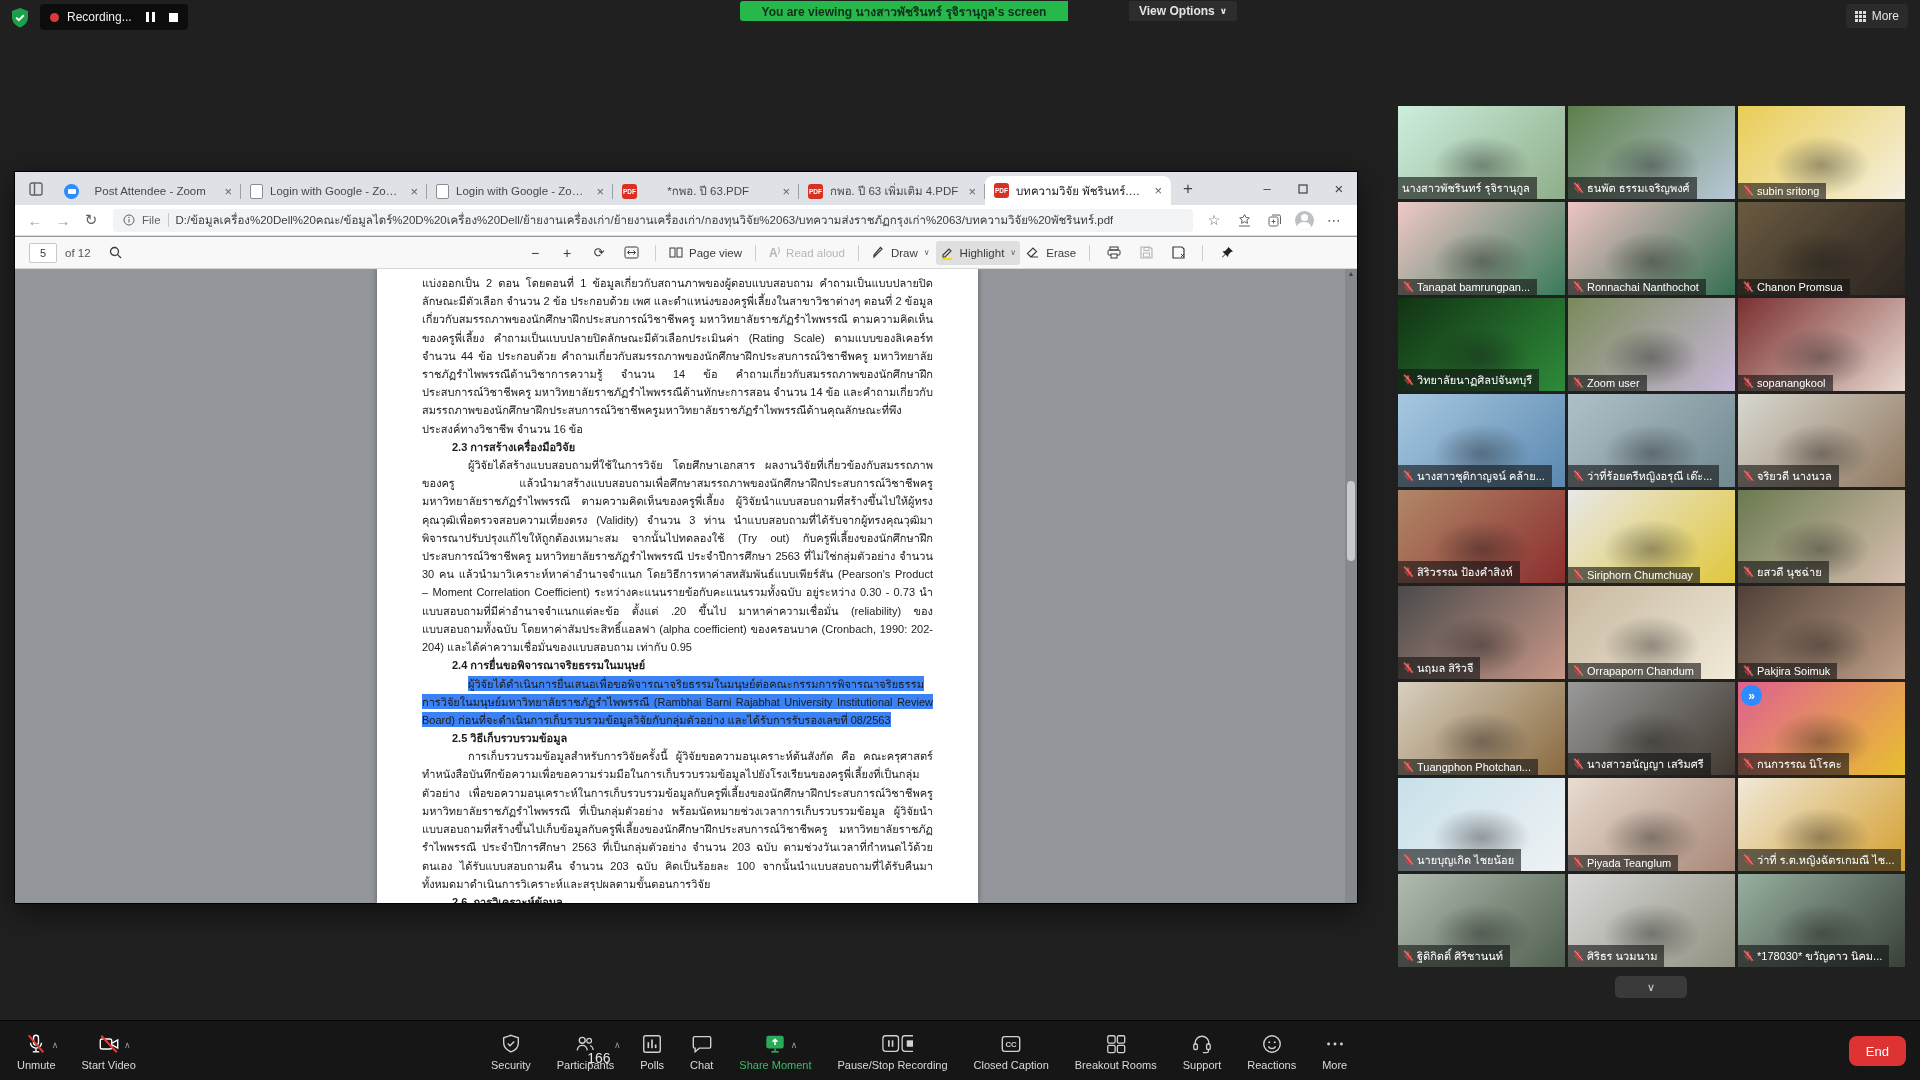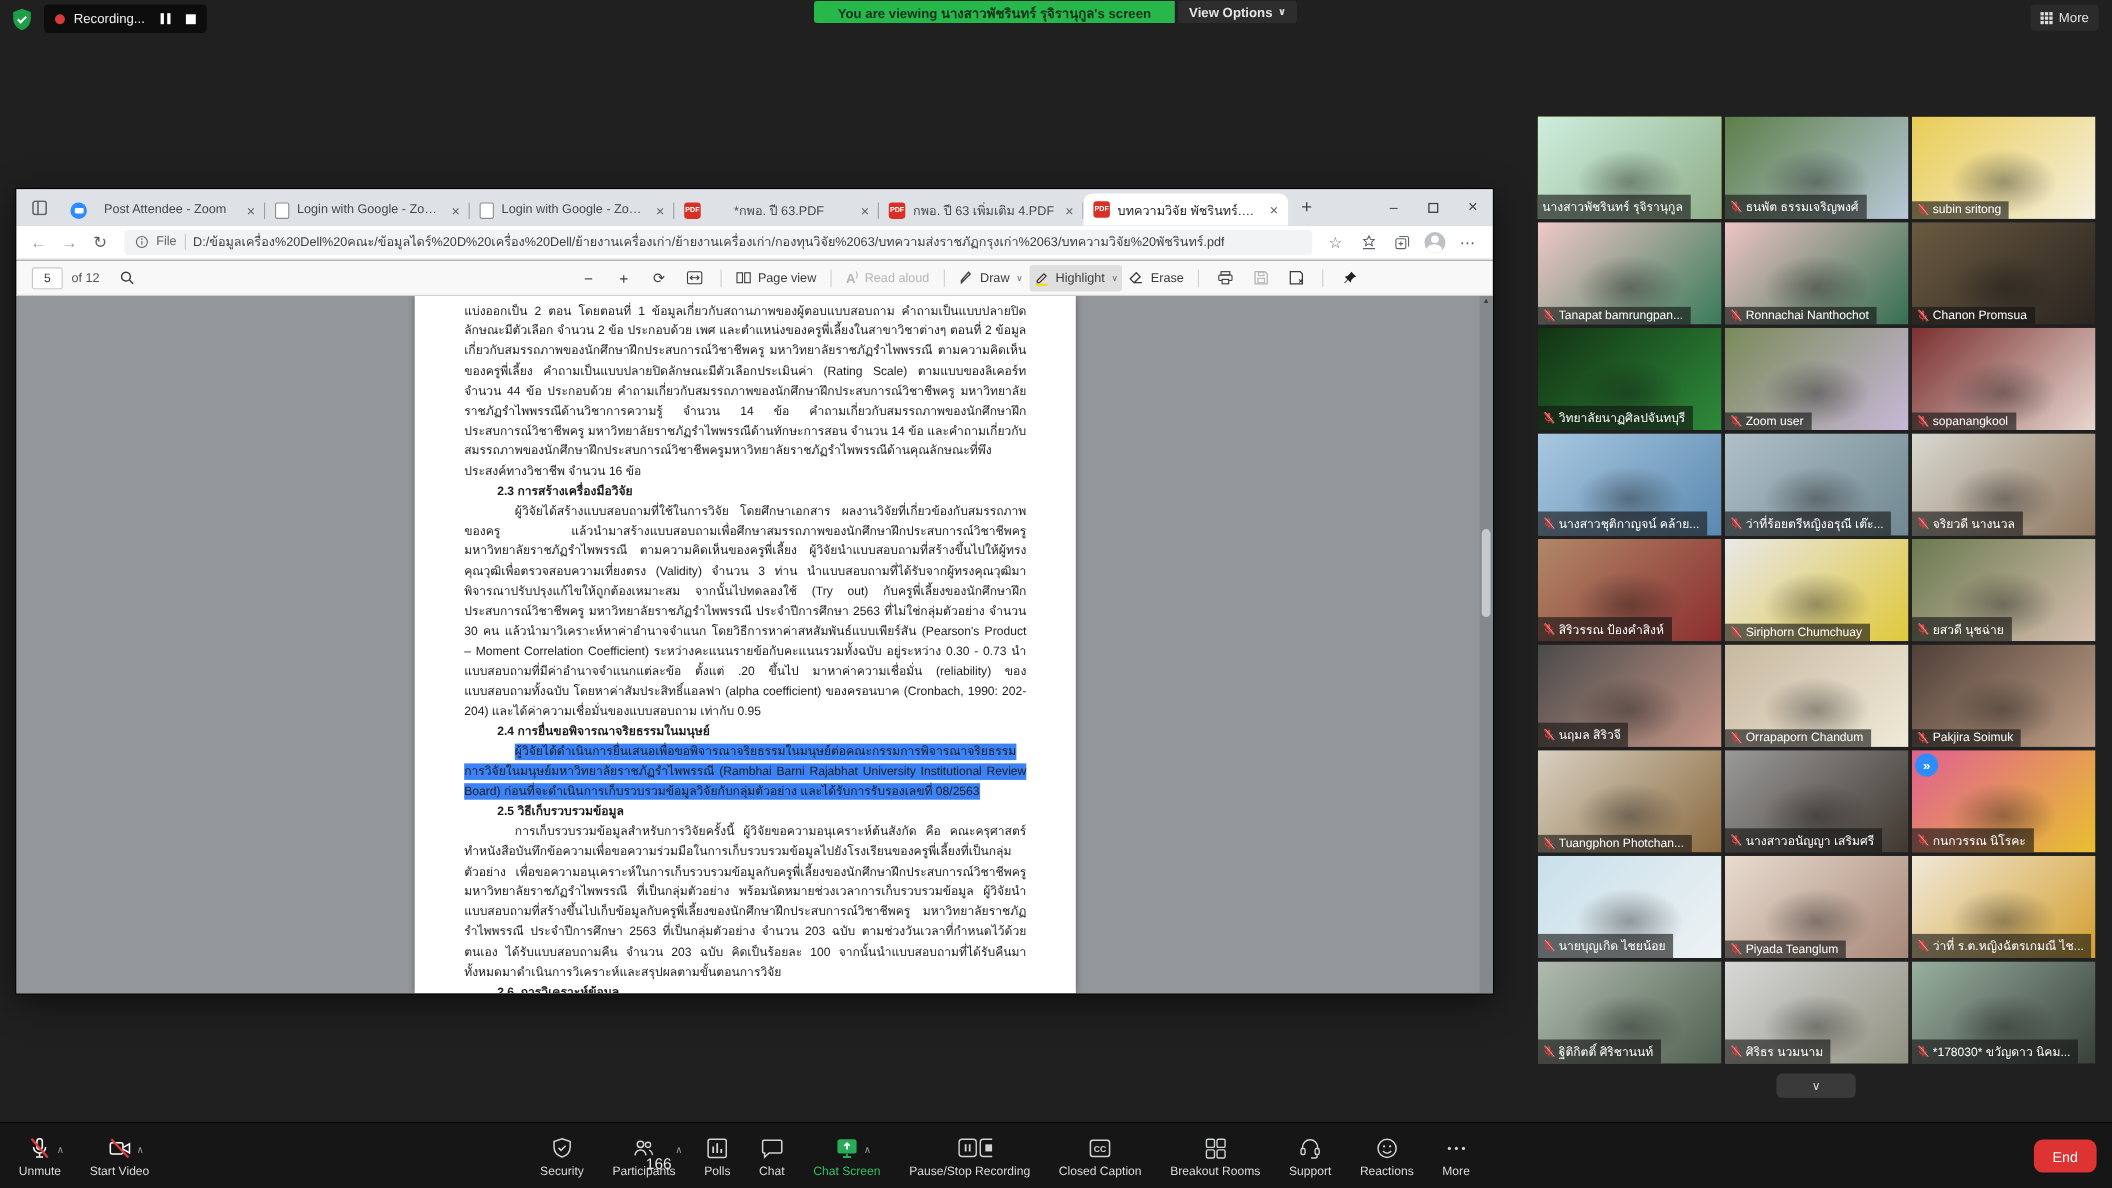--- a/index.html
+++ b/index.html
@@ -10,21 +10,21 @@
   .shield-top{position:absolute;left:8px;top:6px;width:24px;height:24px;}
   .rec-pill{position:absolute;left:40px;top:4px;height:26px;background:#0d0d0d;border-radius:4px;
     display:flex;align-items:center;padding:0 10px;gap:8px;}
   .rec-dot{width:9px;height:9px;border-radius:50%;background:#d83b3b;}
   .rec-label{color:#f0f0f0;font-size:12px;}
   .rec-btn{display:flex;align-items:center;gap:3px;margin-left:6px;cursor:pointer;}
   .pause-bar{width:3px;height:10px;background:#fff;display:inline-block;}
   .stop-sq{width:9px;height:9px;background:#fff;display:inline-block;}
   .banner{position:absolute;left:740px;top:1px;width:328px;height:20px;background:#26b84b;border-radius:3px 0 0 3px;
     display:flex;align-items:center;justify-content:center;color:#10301c;font-size:12px;font-weight:bold;}
-  .view-options{position:absolute;left:1071px;top:1px;height:20px;background:#2d2d2d;border-radius:0 3px 3px 0;
+  .view-options{position:absolute;left:1129px;top:1px;height:20px;background:#2d2d2d;border-radius:0 3px 3px 0;
     display:flex;align-items:center;padding:0 10px;color:#e4e4e4;font-size:12px;font-weight:bold;gap:5px;cursor:pointer;}
   .view-btn{position:absolute;right:12px;top:4px;height:24px;background:#2b2b2b;border-radius:4px;
     display:flex;align-items:center;padding:0 9px;color:#e4e4e4;font-size:12px;gap:6px;cursor:pointer;}
   .grid-ico{display:inline-grid;grid-template-columns:repeat(3,3px);gap:1px;}
   .grid-ico i{width:3px;height:3px;background:#dcdcdc;}
 
   
   #browser{position:absolute;left:15px;top:172px;width:1342px;height:731px;background:#93969a;
     box-shadow:0 0 0 1px #000,0 8px 30px rgba(0,0,0,.6);}
   .tabstrip{position:absolute;left:0;top:0;width:100%;height:33px;background:#dee1e6;display:flex;align-items:flex-end;text-align:center;}
@@ -830,21 +830,21 @@
             <span style="display:flex">
               <svg width="22" height="22" viewBox="0 0 24 24" fill="none">
                 <rect x="2.5" y="3" width="19" height="14" rx="2.5" fill="#2aab5a"></rect>
                 <path d="M12 13V7.2M9.3 9.6L12 6.9l2.7 2.7" stroke="#fff" stroke-width="1.7"></path>
                 <line x1="8" y1="20.5" x2="16" y2="20.5" stroke="#2aab5a" stroke-width="1.8"></line>
                 <line x1="12" y1="17" x2="12" y2="20.5" stroke="#2aab5a" stroke-width="1.8"></line>
               </svg>
             </span>
             <span class="cb-chev" style="right:-11px">∧</span>
           </span>
-          <span class="cb-label">Chat Screen</span>
+          <span class="cb-label">Share Moment</span>
         </div>
         <div class="cb-item">
           <span class="cb-ichold">
             <span style="display:flex">
               <svg width="40" height="22" viewBox="0 0 24 24" fill="none">
                 <rect x="1" y="3" width="17" height="17" rx="3" stroke="#d0d2d4" stroke-width="1.4"></rect>
                 <line x1="7.5" y1="8" x2="7.5" y2="15" stroke="#d0d2d4" stroke-width="1.8"></line>
                 <line x1="11.5" y1="8" x2="11.5" y2="15" stroke="#d0d2d4" stroke-width="1.8"></line>
                 <rect x="22" y="3" width="17" height="17" rx="3" stroke="#d0d2d4" stroke-width="1.4"></rect>
                 <rect x="27" y="8" width="7" height="7" fill="#d0d2d4"></rect>

